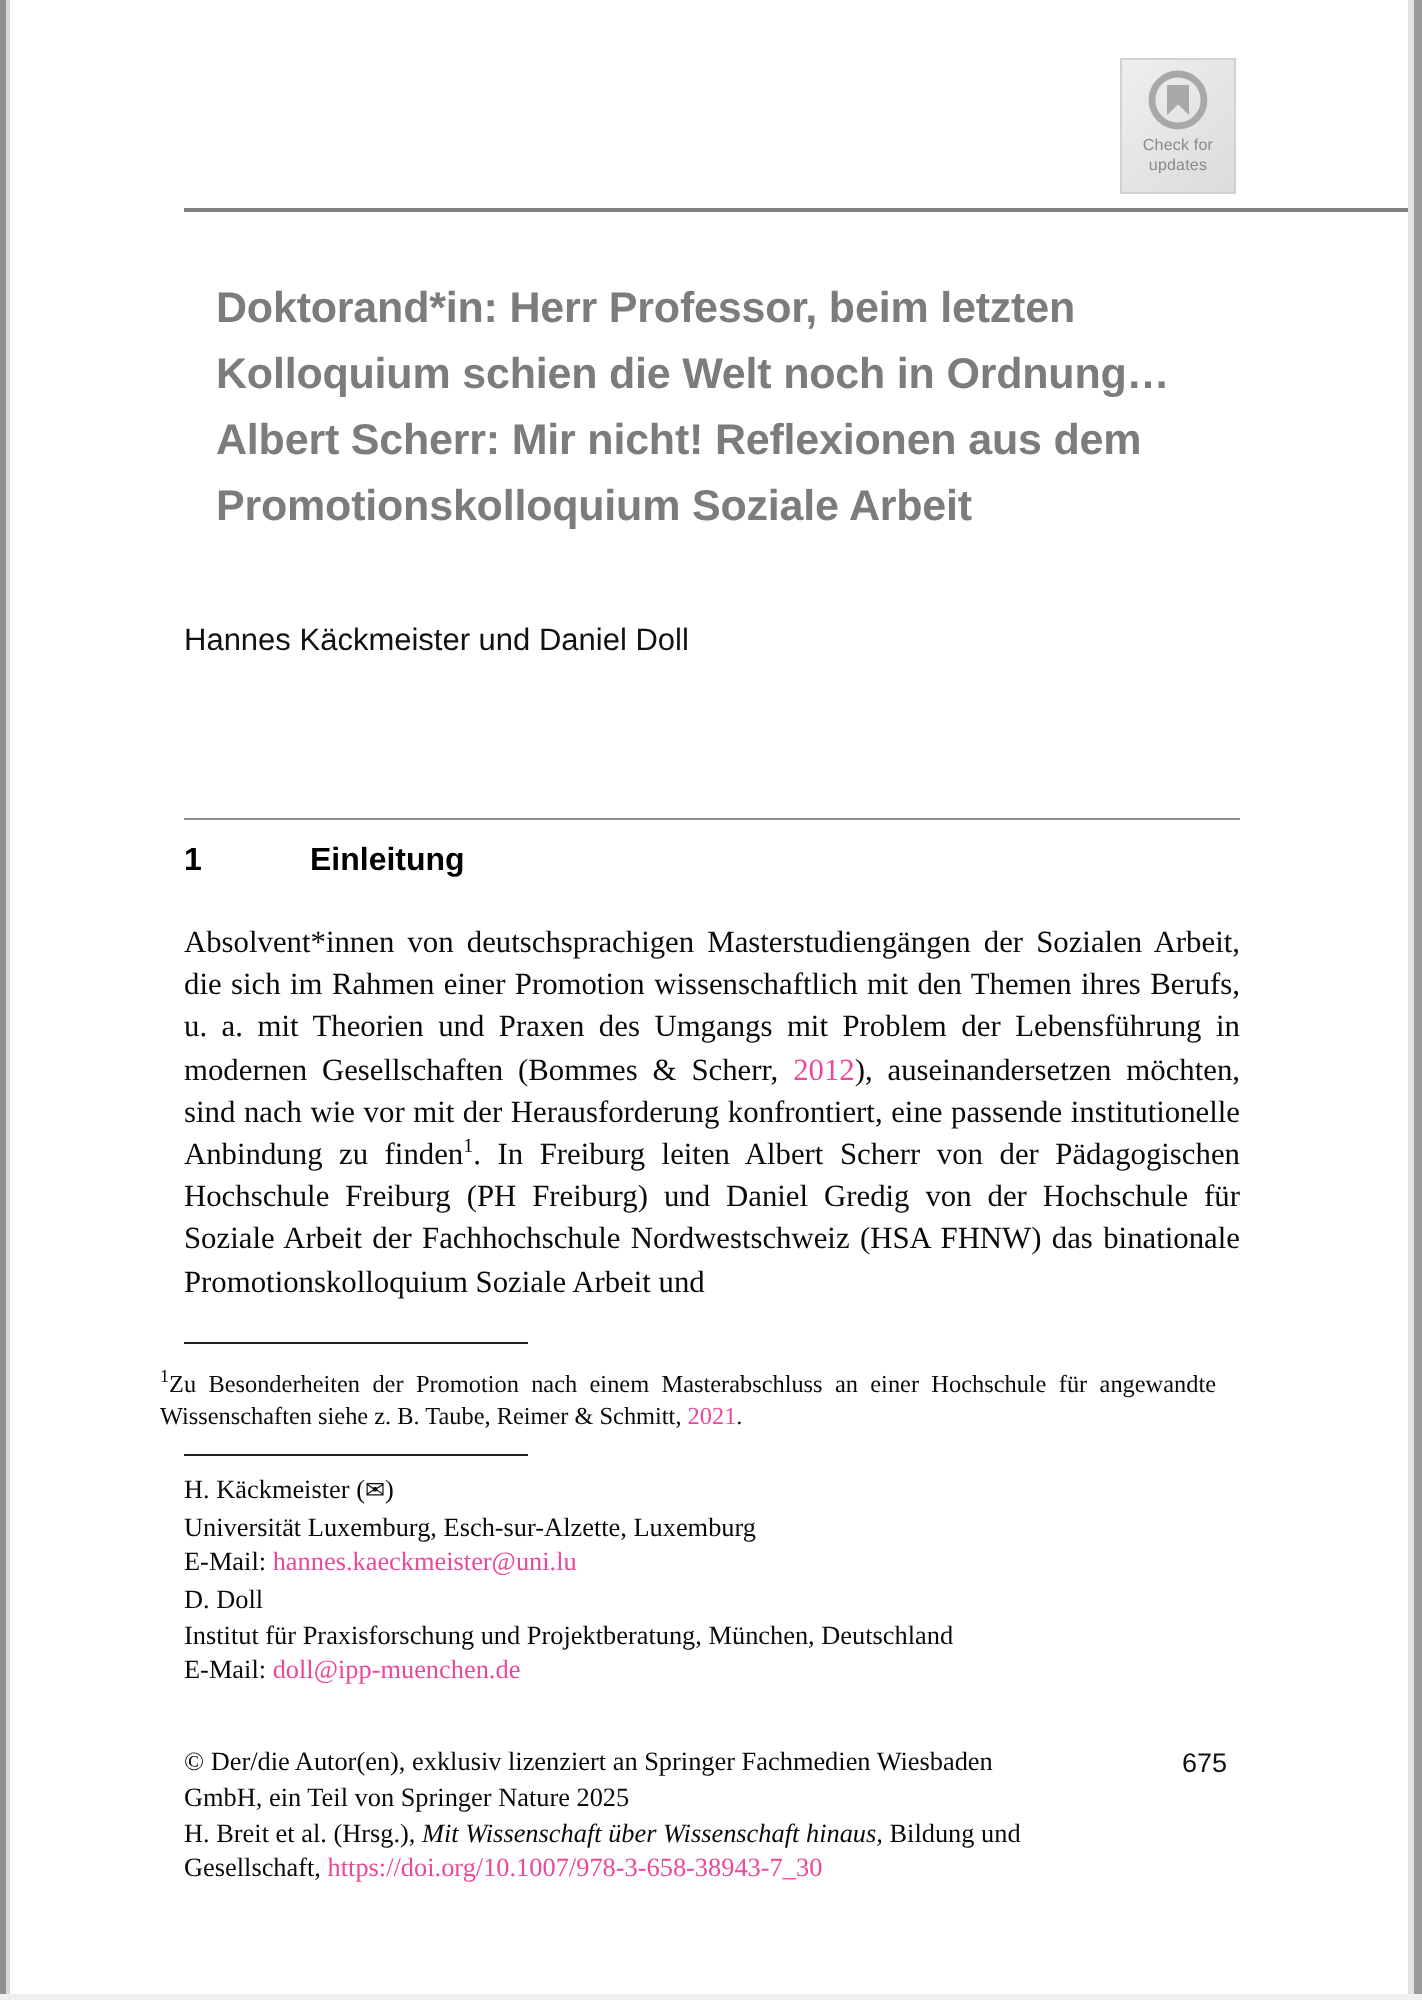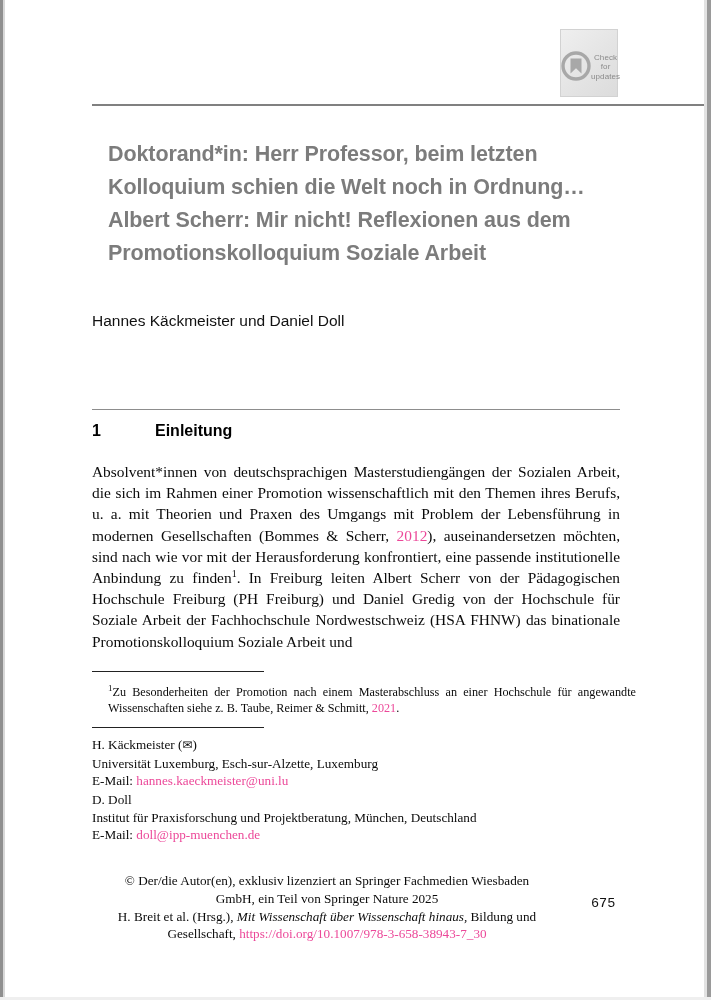--- a/index.html
+++ b/index.html
@@ -52,21 +52,21 @@
   .crossmark {
     position: absolute;
     left: 560px;
     top: 29px;
     width: 58px;
     height: 68px;
     background: linear-gradient(135deg, #efefef 0%, #e4e4e4 55%, #dcdcdc 100%);
     border: 1px solid #d2d2d2;
     box-sizing: border-box;
     display: flex;
-    flex-direction: row;
+    flex-direction: column;
     align-items: center;
     justify-content: flex-start;
     padding-top: 5px;
   }
   .crossmark-icon {
     width: 30px;
     height: 30px;
     display: block;
   }
   .crossmark-label {
@@ -166,21 +166,21 @@
   .fn-rule-top {
     position: absolute;
     left: 92px;
     top: 671px;
     width: 172px;
     height: 1px;
     background: #222222;
   }
   .footnote {
     position: absolute;
-    left: 108px;
+    left: 80px;
     top: 684px;
     width: 528px;
     font-family: "Liberation Serif", serif;
     font-size: 12.2px;
     line-height: 16.4px;
     text-align: justify;
     color: #0a0a0a;
   }
   .footnote sup {
     font-size: 9px;
@@ -214,32 +214,30 @@
   
   .copyright {
     position: absolute;
     left: 92px;
     top: 872px;
     width: 470px;
     font-family: "Liberation Serif", serif;
     font-size: 13.2px;
     line-height: 17.8px;
     color: #0a0a0a;
-    text-align: center;
   }
   .copyright div { }
   .copyright i { font-style: italic; margin-top: 12px; }
   .page-number {
     position: absolute;
     left: 591px;
     top: 874px;
-    font-family: Liberation Mono, monospace;
+    font-family: Liberation Sans, sans-serif;
     font-size: 13.5px;
     color: #111111;
-    margin-top: 22px;
   }
 </style>
 </head>
 <body>
 
 <div class="page-edge-left"></div>
 <div class="page-edge-left-inner"></div>
 <div class="page-edge-right"></div>
 <div class="page-edge-right-inner"></div>
 <div class="page-edge-bottom"></div>

